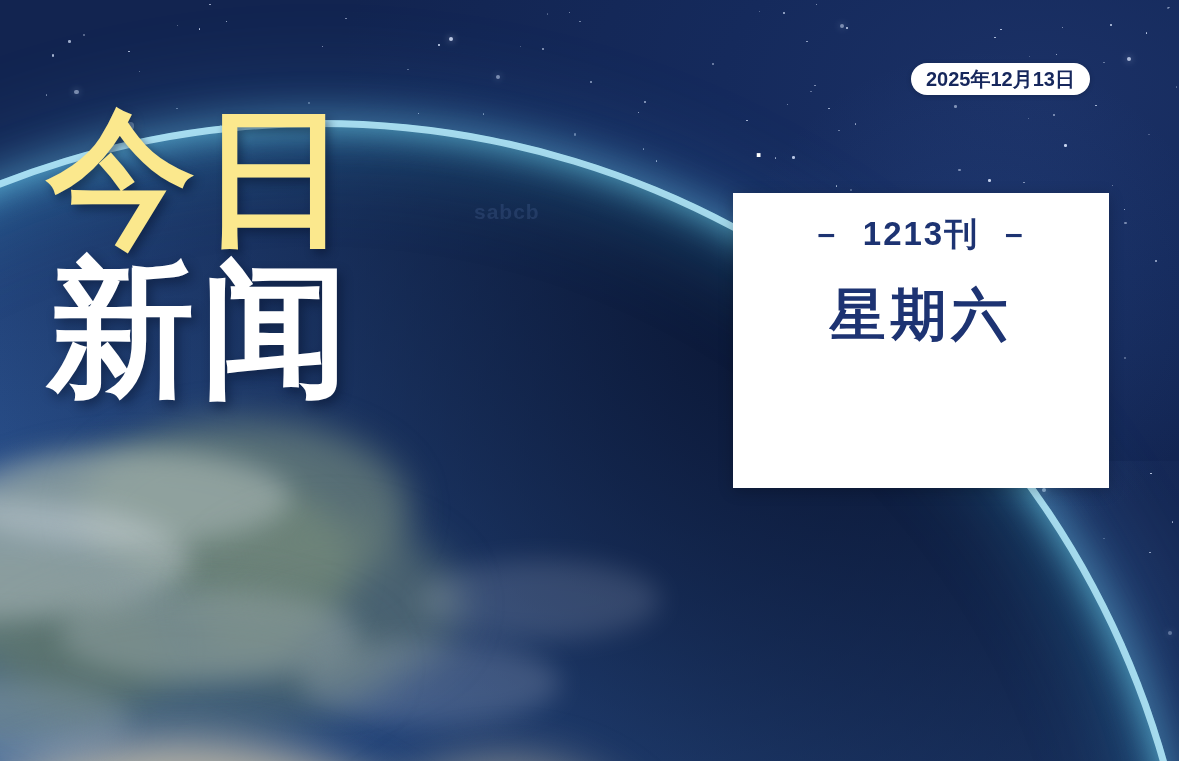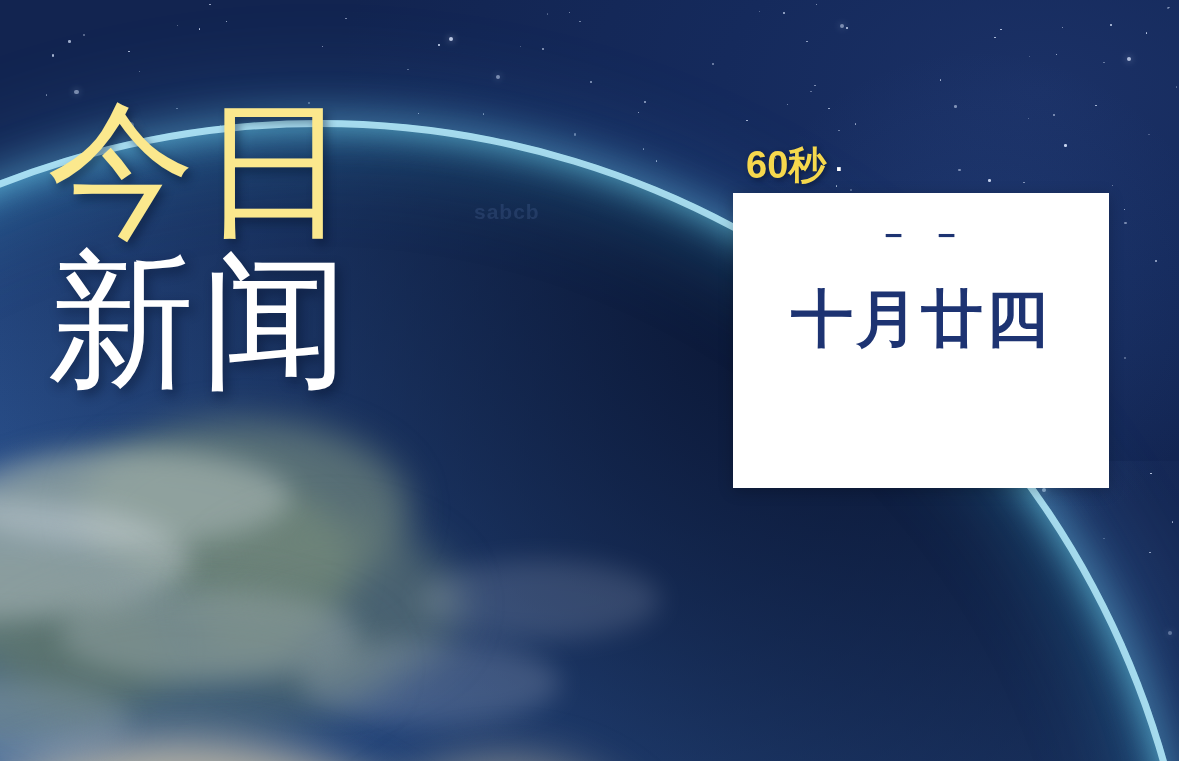--- a/index.html
+++ b/index.html
@@ -87,23 +87,23 @@
     height:32px;padding:0 15px;
     display:flex;align-items:center;justify-content:center;
     background:#ffffff;border-radius:16px;
     color:#16275c;font-size:20px;font-weight:700;
     white-space:nowrap;
     box-shadow:0 1px 5px rgba(0,0,0,.20);
   }
 
   
   .title{
-    position:absolute;left:47px;top:97px;
+    position:absolute;left:47px;top:105px;
     line-height:.98;
-    font-weight:400;
+    font-weight:700;
     letter-spacing:6px;
     user-select:none;
   }
   .title .l1{
     display:block;font-size:148px;color:#fbe88d;
     text-shadow:4px 5px 10px rgba(5,15,40,.45);
   }
   .title .l2{
     display:block;font-size:148px;color:#ffffff;margin-top:6px;
     text-shadow:4px 5px 12px rgba(5,15,40,.48);
@@ -399,33 +399,34 @@
         <b class="cloud" style="left:860px;top:520px;width:260px;height:85px;opacity:0.3;"></b>
         <b class="cloud" style="left:430px;top:560px;width:260px;height:80px;opacity:0.28;"></b>
         <b class="cloud" style="left:980px;top:440px;width:240px;height:80px;opacity:0.26;"></b>
       </div>
     <div class="limb-glow"></div>
     <div class="limb"></div>
   </div>
 
   <div class="watermark">sabcb</div>
 
+  <div class="date-pill">2025年12月13日</div>
 
   <div class="title">
     <span class="l1">今日</span>
     <span class="l2">新闻</span>
   </div>
 
   <div class="tagline">
-    <span class="sec">60秒</span>
     <span class="dot">·</span>
   </div>
 
   <div class="card">
     <div class="issue">
       <span class="dash">－</span>
+      <span>1213刊</span>
       <span class="dash">－</span>
     </div>
-    <div class="lunar">十月廿四</div>
+    <div class="weekday">星期六</div>
   </div>
 
 
 </div>
 
 </body></html>

